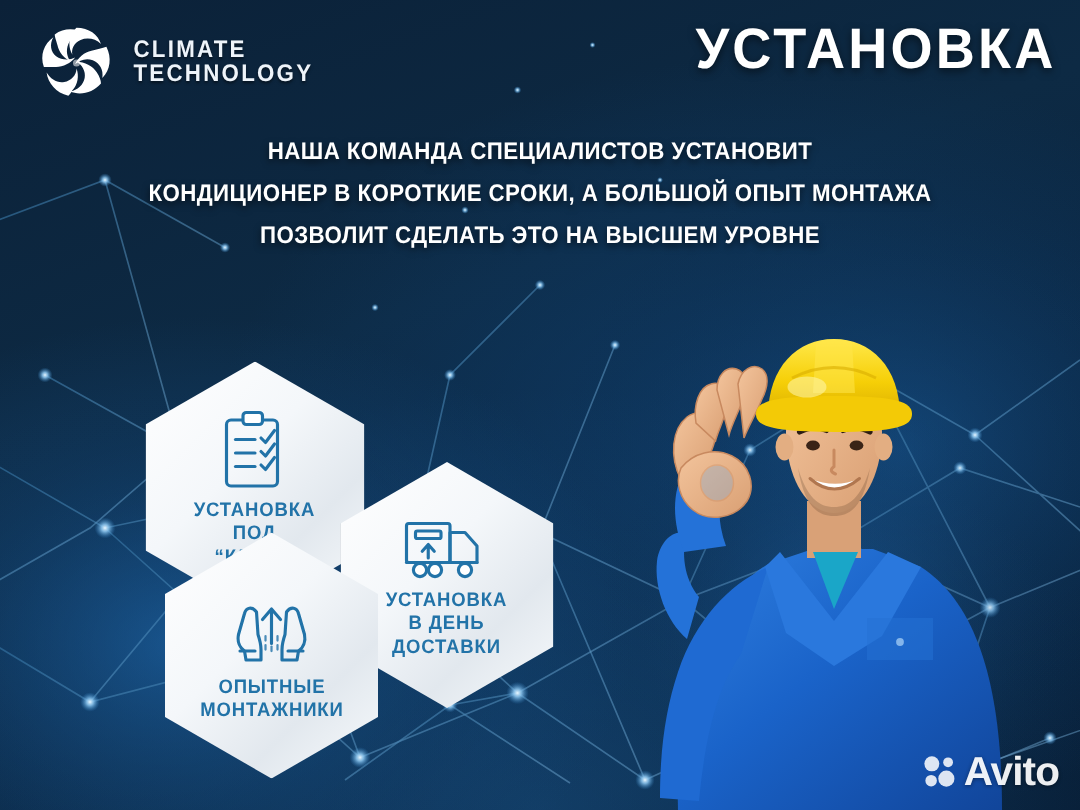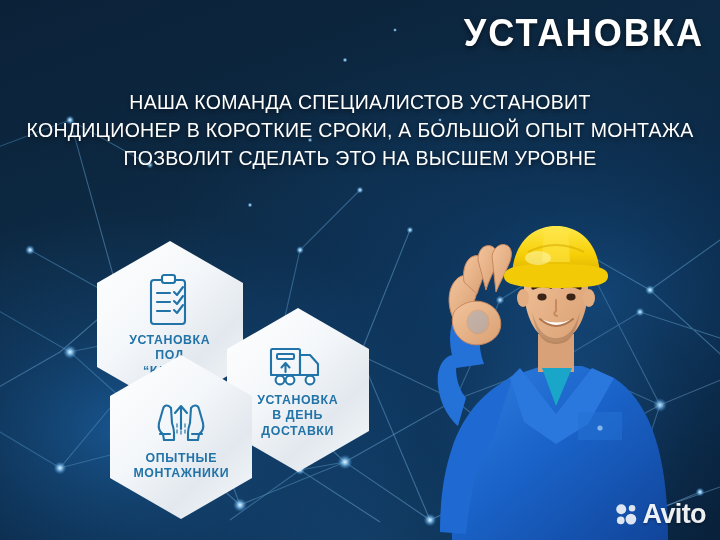--- a/index.html
+++ b/index.html
@@ -26,21 +26,21 @@
   .logo-text div{transform:scaleX(.93);transform-origin:left center;}
 
   
   .title{position:absolute;right:16px;top:12px;
          color:#ffffff;font-size:38px;font-weight:700;letter-spacing:2.2px;
          transform:scaleX(.95);transform-origin:right center;
          text-shadow:0 2px 6px rgba(0,0,0,.55);white-space:nowrap;}
 
   
   .headline{position:absolute;left:0;right:0;top:88px;text-align:center;
-            color:#ffffff;font-weight:400;font-size:21px;line-height:28px;
+            color:#ffffff;font-weight:700;font-size:16px;line-height:28px;
             letter-spacing:.3px;text-shadow:0 2px 5px rgba(0,0,0,.6);}
   .headline div{transform:scaleX(.93);}
 
   
   .hex{position:absolute;
        clip-path:polygon(50% 0%,100% 25%,100% 75%,50% 100%,0% 75%,0% 25%);
        background:linear-gradient(135deg,#ffffff 0%,#f4f7fa 42%,#e2e8ee 70%,#f7fafc 100%);
        box-shadow:0 6px 22px rgba(0,0,0,.45);
        display:flex;flex-direction:column;align-items:center;
        justify-content:center;}
@@ -139,20 +139,41 @@
         <circle cx="700" cy="492" r="4.5" fill="url(#nodeG)"></circle>
         <circle cx="345" cy="60" r="2.5" fill="url(#nodeG)"></circle>
         <circle cx="395" cy="30" r="2" fill="url(#nodeG)"></circle>
         <circle cx="310" cy="140" r="2.5" fill="url(#nodeG)"></circle>
         <circle cx="440" cy="120" r="2" fill="url(#nodeG)"></circle>
         <circle cx="250" cy="205" r="2.5" fill="url(#nodeG)"></circle>
       </g>
     </svg>
   </div>
 
+  <div class="logo">
+    <span class="logo-mark">
+      <svg viewBox="0 0 64 64">
+        <g fill="#ffffff">
+          <path d="M32 6c9 0 16 5 18 12-4-4-10-5-15-3-5 2-7 7-6 11-3-5-3-12 0-16 1-2 2-3 3-4z"></path>
+          <path d="M54 20c4 8 3 17-3 23 1-6-2-11-7-13-5-2-10 0-13 3 2-5 7-9 12-10 4-1 8-2 11-3z"></path>
+          <path d="M50 47c-6 7-15 9-23 6 6-1 10-5 11-10 1-5-2-10-6-12 6 0 12 3 15 8 2 3 3 6 3 8z"></path>
+          <path d="M26 56c-9-2-15-9-16-17 3 5 8 8 13 7 5-1 9-5 9-10 2 5 1 12-3 16-1 2-2 3-3 4z"></path>
+          <path d="M8 35c-3-9 0-17 7-22-3 5-2 11 2 14 4 3 10 3 14 1-3 4-9 7-14 7-4 0-7 0-9 0z"></path>
+          <path d="M16 11c7-5 16-5 23 0-6-1-11 2-13 7-2 5-1 10 2 13-5-2-9-7-10-12-1-4-2-6-2-8z"></path>
+        </g>
+        <g fill="#ffffff" opacity=".55">
+          <circle cx="32" cy="32" r="2.6"></circle>
+        </g>
+      </svg>
+    </span>
+    <div class="logo-text">
+      <div>CLIMATE</div>
+      <div>TECHNOLOGY</div>
+    </div>
+  </div>
 
   <div class="title">УСТАНОВКА</div>
 
   <div class="headline">
     <div>НАША КОМАНДА СПЕЦИАЛИСТОВ УСТАНОВИТ</div>
     <div>КОНДИЦИОНЕР В КОРОТКИЕ СРОКИ, А БОЛЬШОЙ ОПЫТ МОНТАЖА</div>
     <div>ПОЗВОЛИТ  СДЕЛАТЬ ЭТО НА ВЫСШЕМ УРОВНЕ</div>
   </div>
 
   <div class="hex" id="hex1">

